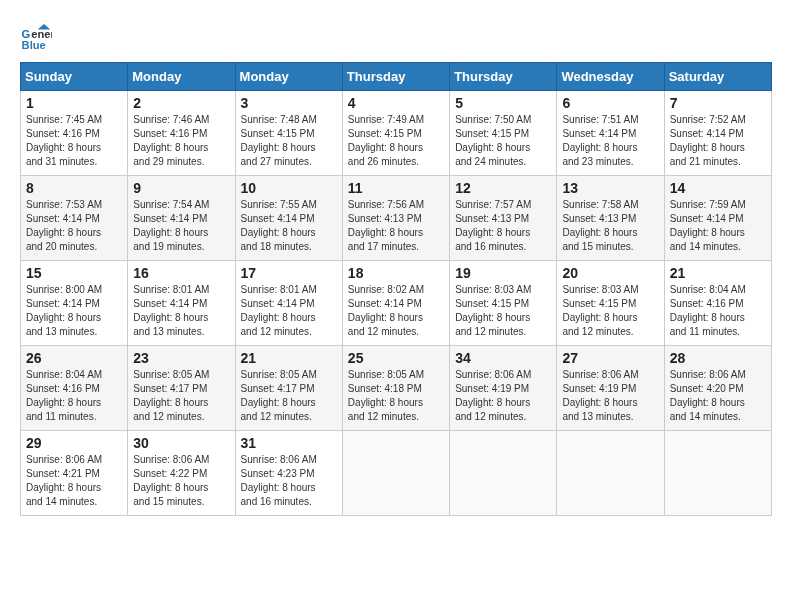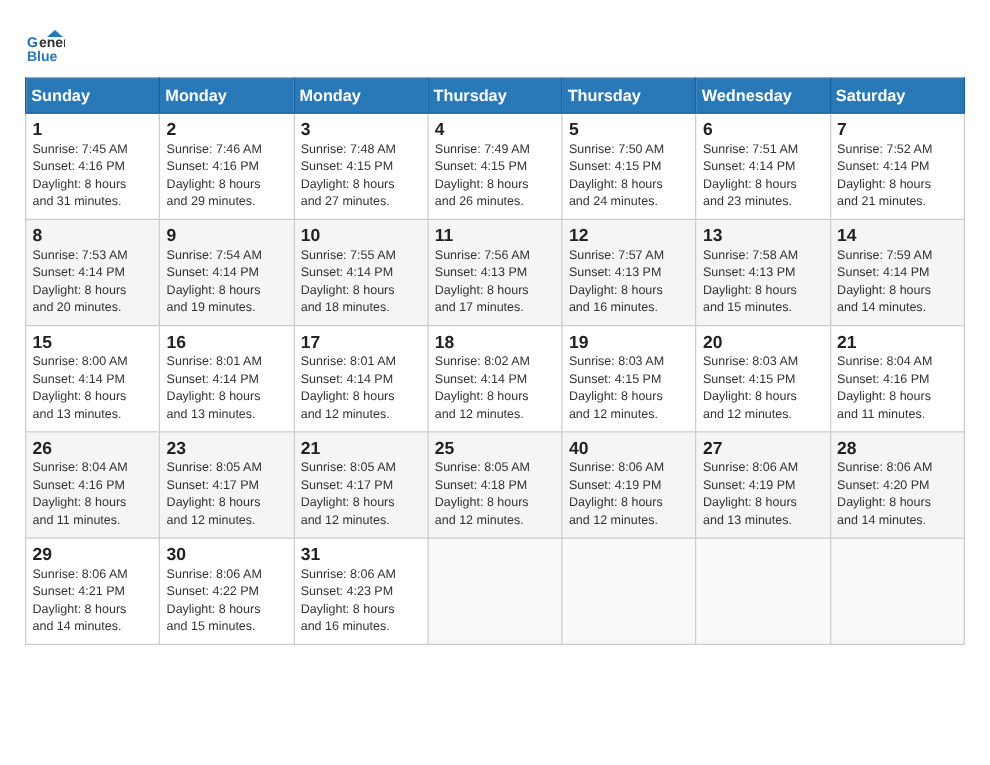--- a/index.html
+++ b/index.html
@@ -217,21 +217,21 @@
         </td>
         <td>
           <span class="day-number">21</span>
           <div class="day-info">Sunrise: 8:05 AM<br>Sunset: 4:17 PM<br>Daylight: 8 hours<br>and 12 minutes.</div>
         </td>
         <td>
           <span class="day-number">25</span>
           <div class="day-info">Sunrise: 8:05 AM<br>Sunset: 4:18 PM<br>Daylight: 8 hours<br>and 12 minutes.</div>
         </td>
         <td>
-          <span class="day-number">40</span>
+          <span class="day-number">34</span>
           <div class="day-info">Sunrise: 8:06 AM<br>Sunset: 4:19 PM<br>Daylight: 8 hours<br>and 12 minutes.</div>
         </td>
         <td>
           <span class="day-number">27</span>
           <div class="day-info">Sunrise: 8:06 AM<br>Sunset: 4:19 PM<br>Daylight: 8 hours<br>and 13 minutes.</div>
         </td>
         <td>
           <span class="day-number">28</span>
           <div class="day-info">Sunrise: 8:06 AM<br>Sunset: 4:20 PM<br>Daylight: 8 hours<br>and 14 minutes.</div>
         </td>

